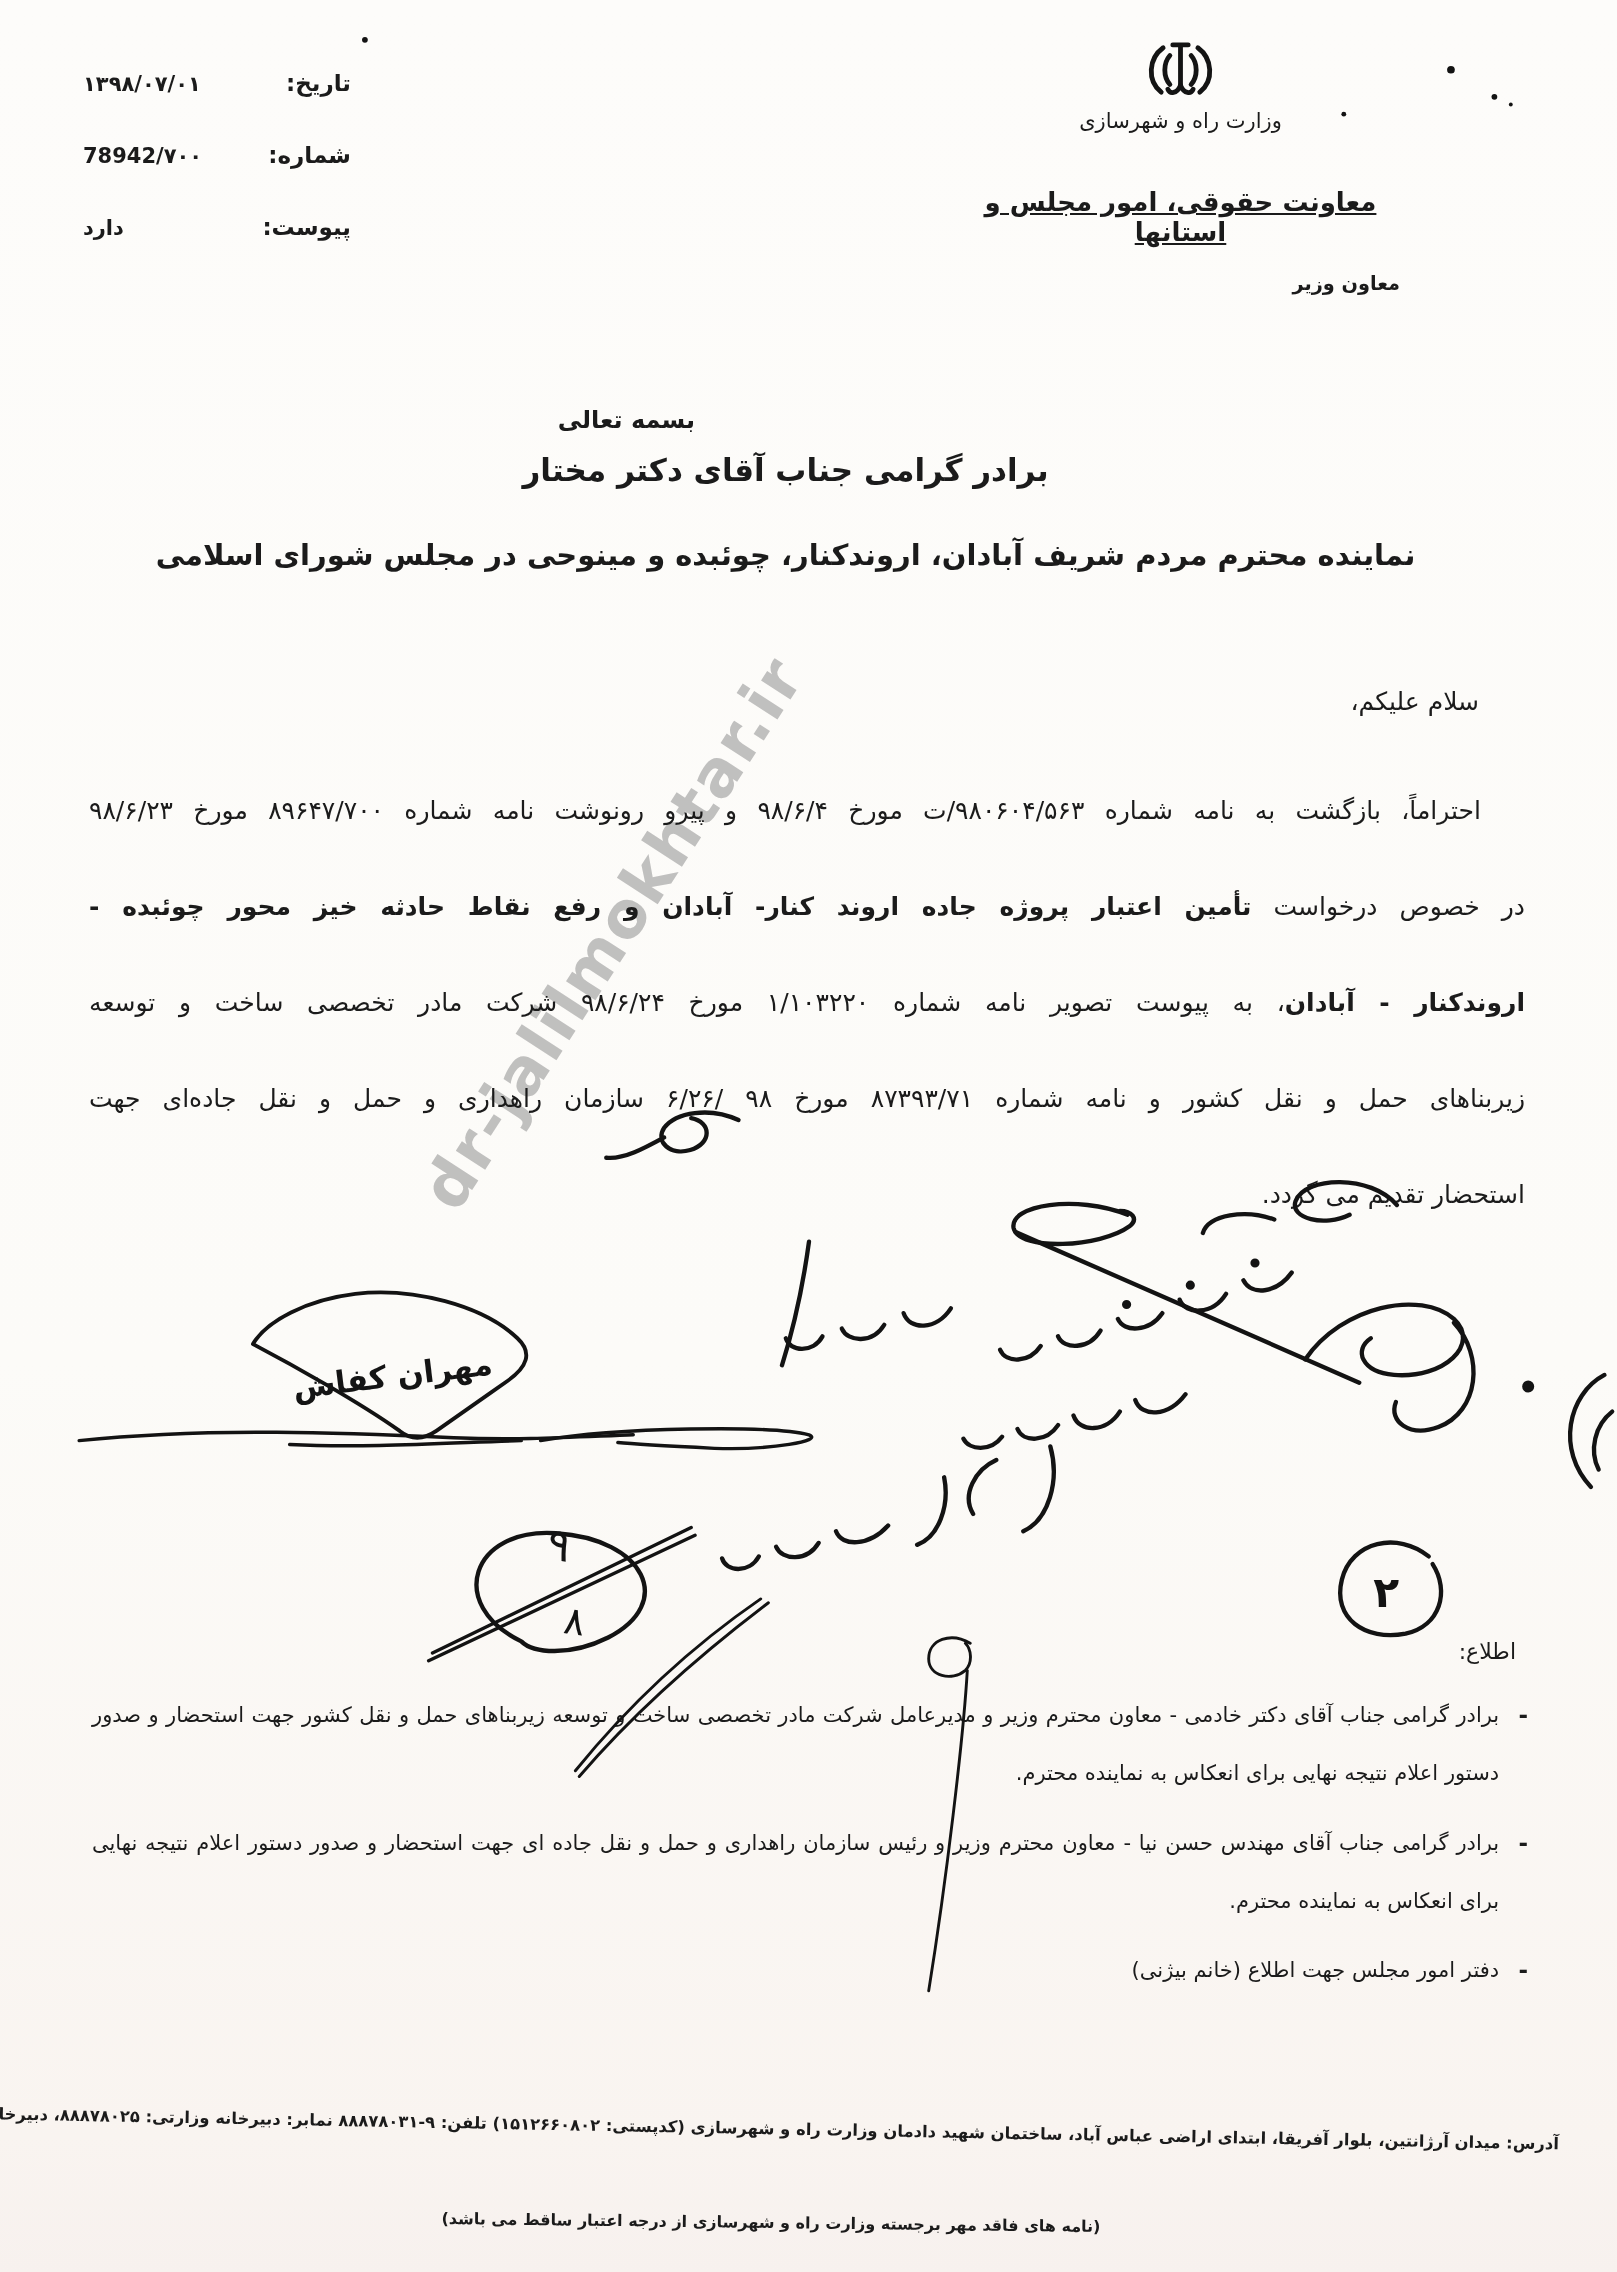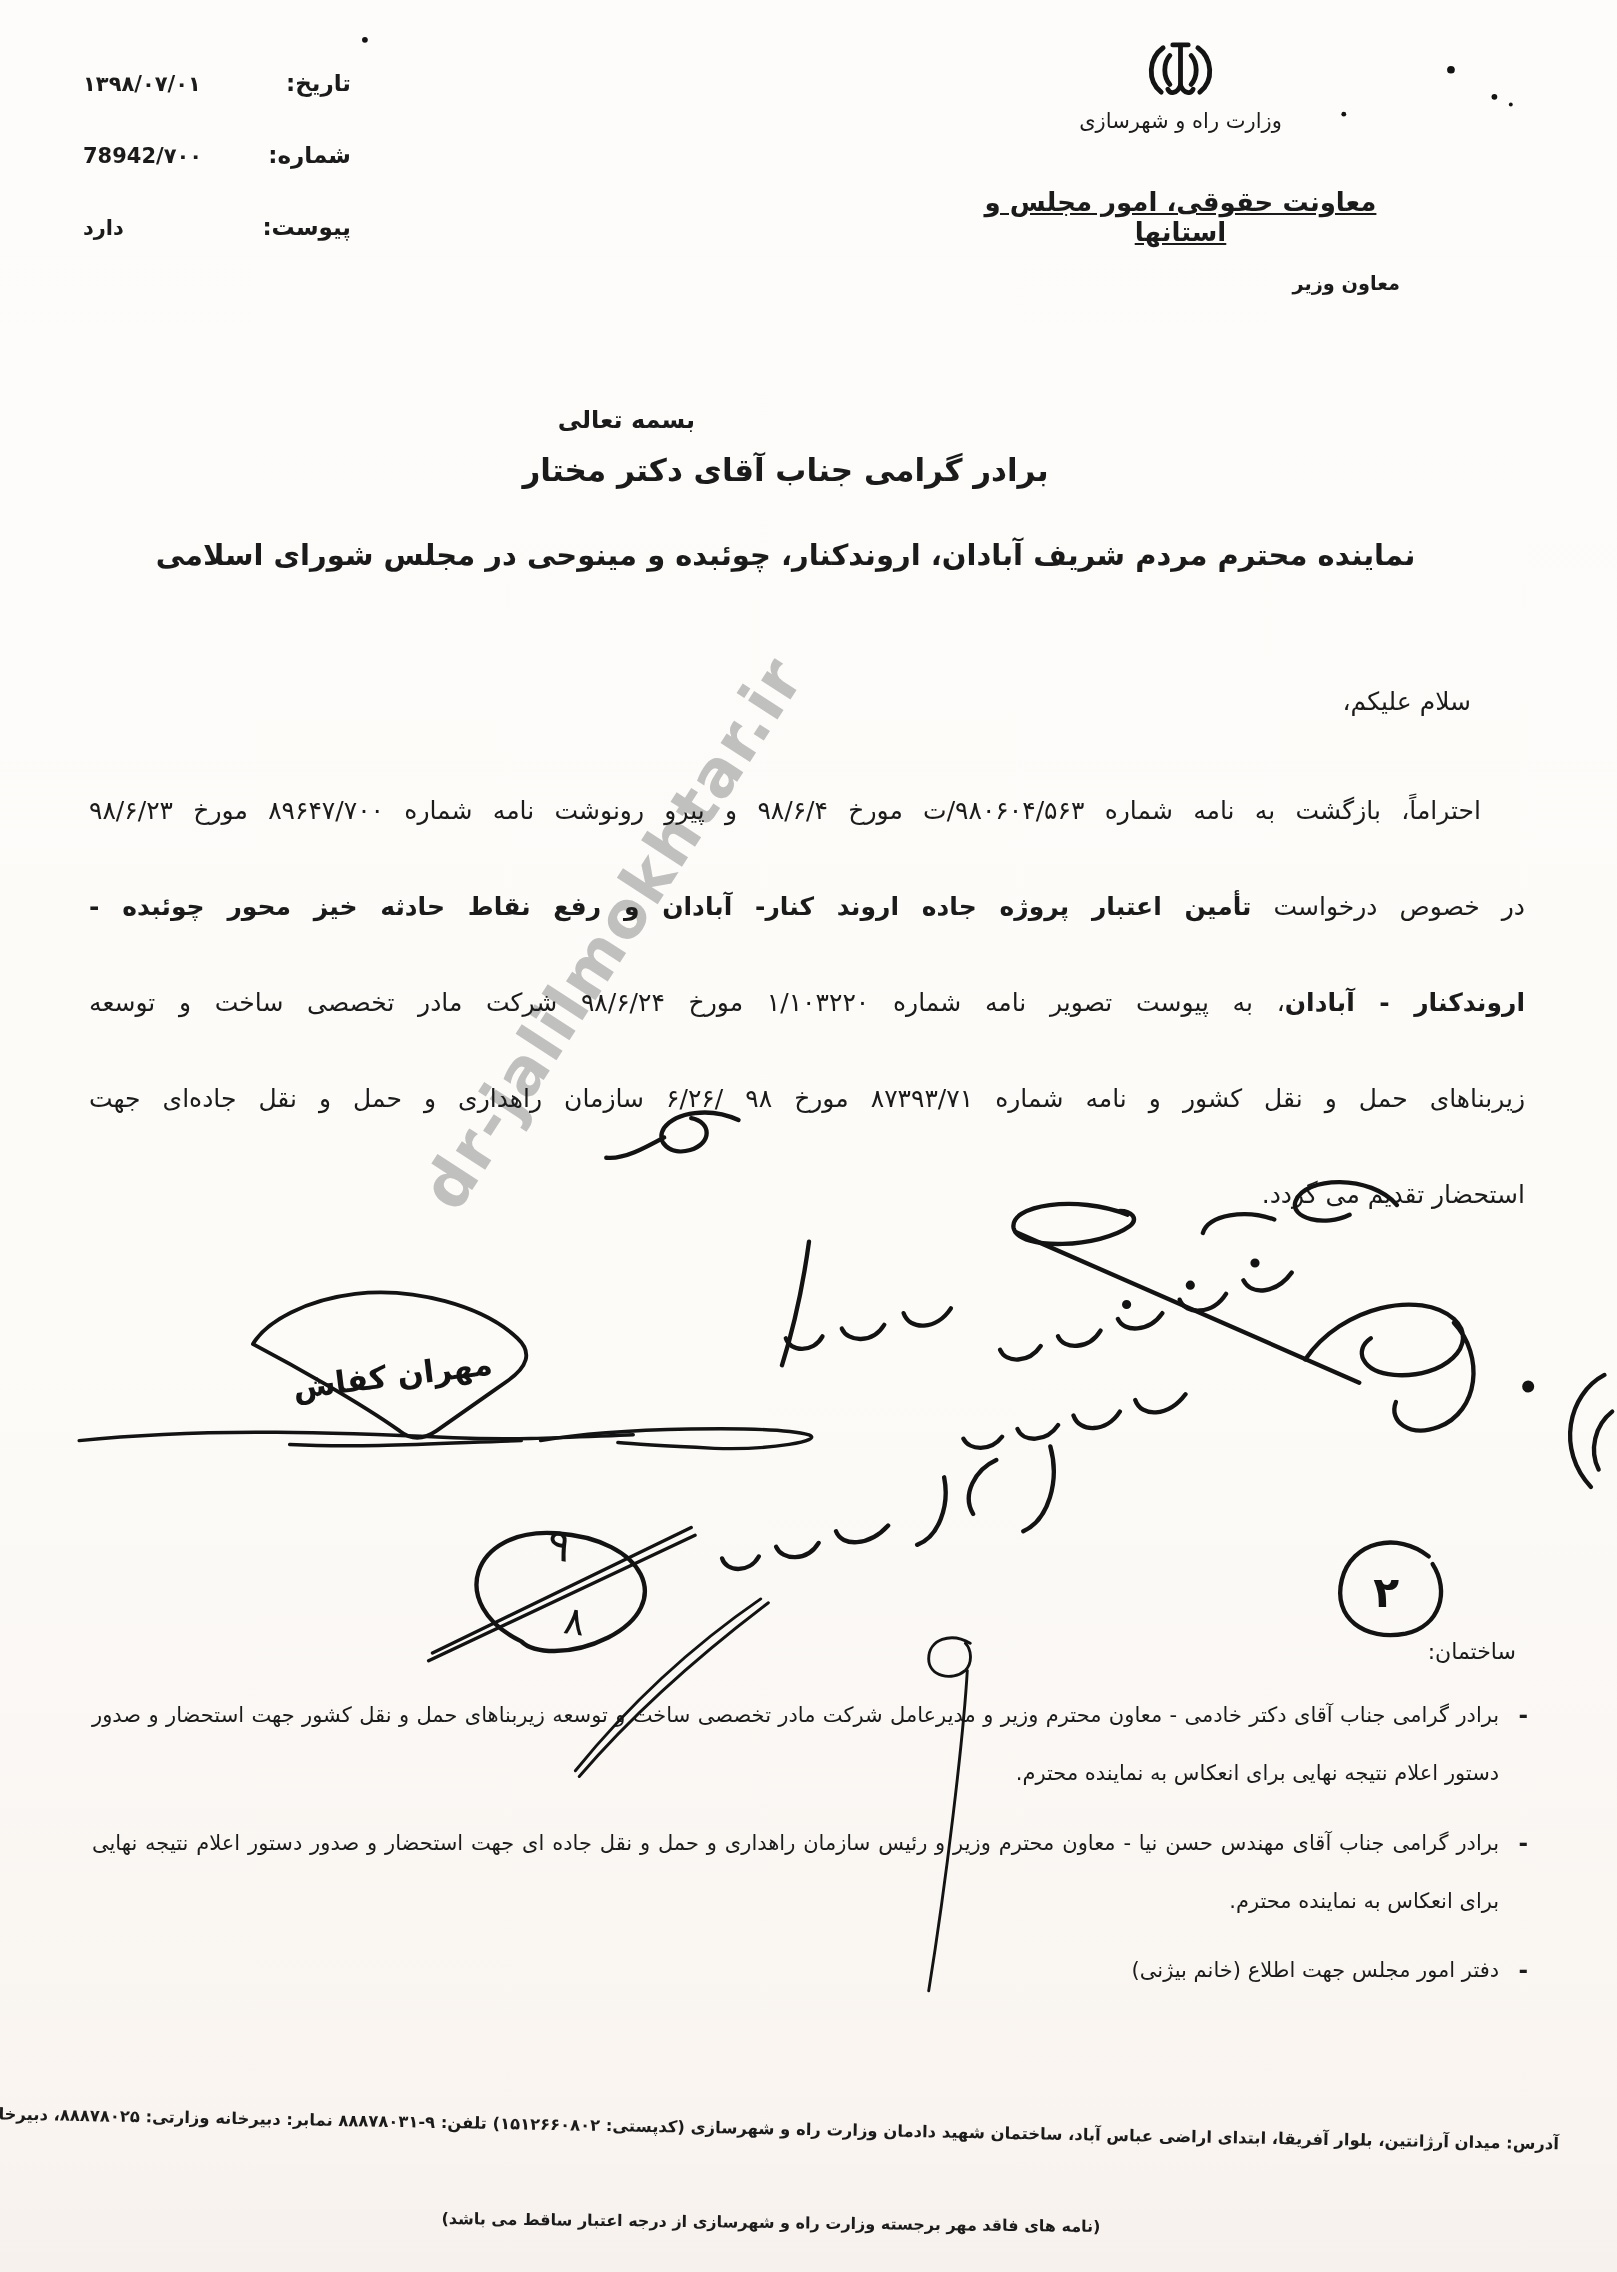--- a/index.html
+++ b/index.html
@@ -19,21 +19,21 @@
   .letterhead { position:absolute; top:35px; left:961px; width:439px; text-align:center; }
   .emblem { display:block; margin:0 auto; }
   .ministry   { font-size:21px; font-weight:400; margin-top:3.9px; }
   .department { font-size:26px; font-weight:700; margin-top:54px;text-decoration:underline; }
   .role       { font-size:19.3px; font-weight:700; margin-top:25px;text-align:right; }
   .besmele { position:absolute; top:406px; left:512px; width:183px; text-align:right; font-size:24px; font-weight:700; }
   
   .recipient { position:absolute; top:452px; right:138px; left:92px; text-align:center; font-weight:700; }
   .recipient .r1 { font-size:31px; }
   .recipient .r2 { font-size:29px; margin-top:50px; }
-  .salutation { position:absolute; top:687px; right:146px; font-size:25px; }
+  .salutation { position:absolute; top:687px; right:138px; font-size:25px; }
   
   .body-block { position:absolute; top:763px; right:92px; left:89px; }
   .body-line { height:96px; line-height:96px; font-size:25px; overflow:visible; }
   .body-line.just { text-align:justify; text-align-last:justify; }
   .body-line.last { text-align:right; }
   .body-line .b { font-weight:700; }
   
   .cc-label { position:absolute; top:1639px; right:101px; font-size:22px; }
   .cc-block { position:absolute; top:1686px; right:89px; left:92px; }
   .cc-item { display:flex; gap:19.3px; margin-bottom:11.6px; }
@@ -107,21 +107,21 @@
   <div class="salutation">سلام علیکم،</div>
 
   <div class="body-block" id="body-lines">
       <div class="body-line just" style="padding-right: 44px;"><span>احتراماً، بازگشت به نامه شماره ۹۸۰۶۰۴/۵۶۳/ت مورخ ۹۸/۶/۴ و  پیرو رونوشت نامه شماره ۸۹۶۴۷/۷۰۰ مورخ ۹۸/۶/۲۳</span></div>
       <div class="body-line just"><span>در خصوص درخواست </span><span class="b">تأمین اعتبار پروژه جاده اروند کنار- آبادان و رفع نقاط حادثه خیز محور چوئبده -</span></div>
       <div class="body-line just"><span class="b">اروندکنار - آبادان</span><span>، به پیوست تصویر نامه شماره ۱/۱۰۳۲۲۰ مورخ ۹۸/۶/۲۴ شرکت مادر تخصصی ساخت و توسعه</span></div>
       <div class="body-line just"><span>زیربناهای حمل و نقل کشور و نامه شماره ۸۷۳۹۳/۷۱ مورخ ۹۸ /۶/۲۶ سازمان راهداری و حمل و نقل جاده‌ای جهت</span></div>
       <div class="body-line last"><span>استحضار تقدیم می گردد.</span></div>
     </div>
 
-  <div class="cc-label">ساختمان:</div>
+  <div class="cc-label">اطلاع:</div>
   <div class="cc-block" id="cc-items">
       <div class="cc-item">
         <span class="dash">-</span>
         <p>برادر گرامی جناب آقای دکتر خادمی - معاون محترم وزیر و مدیرعامل شرکت مادر تخصصی ساخت و توسعه زیربناهای حمل و نقل کشور جهت استحضار و صدور دستور اعلام نتیجه نهایی برای انعکاس به نماینده محترم.</p>
       </div>
       <div class="cc-item">
         <span class="dash">-</span>
         <p>برادر گرامی جناب آقای مهندس حسن نیا - معاون محترم وزیر و رئیس سازمان راهداری و حمل و نقل جاده ای جهت استحضار و صدور دستور اعلام نتیجه نهایی برای انعکاس به نماینده محترم.</p>
       </div>
       <div class="cc-item">

